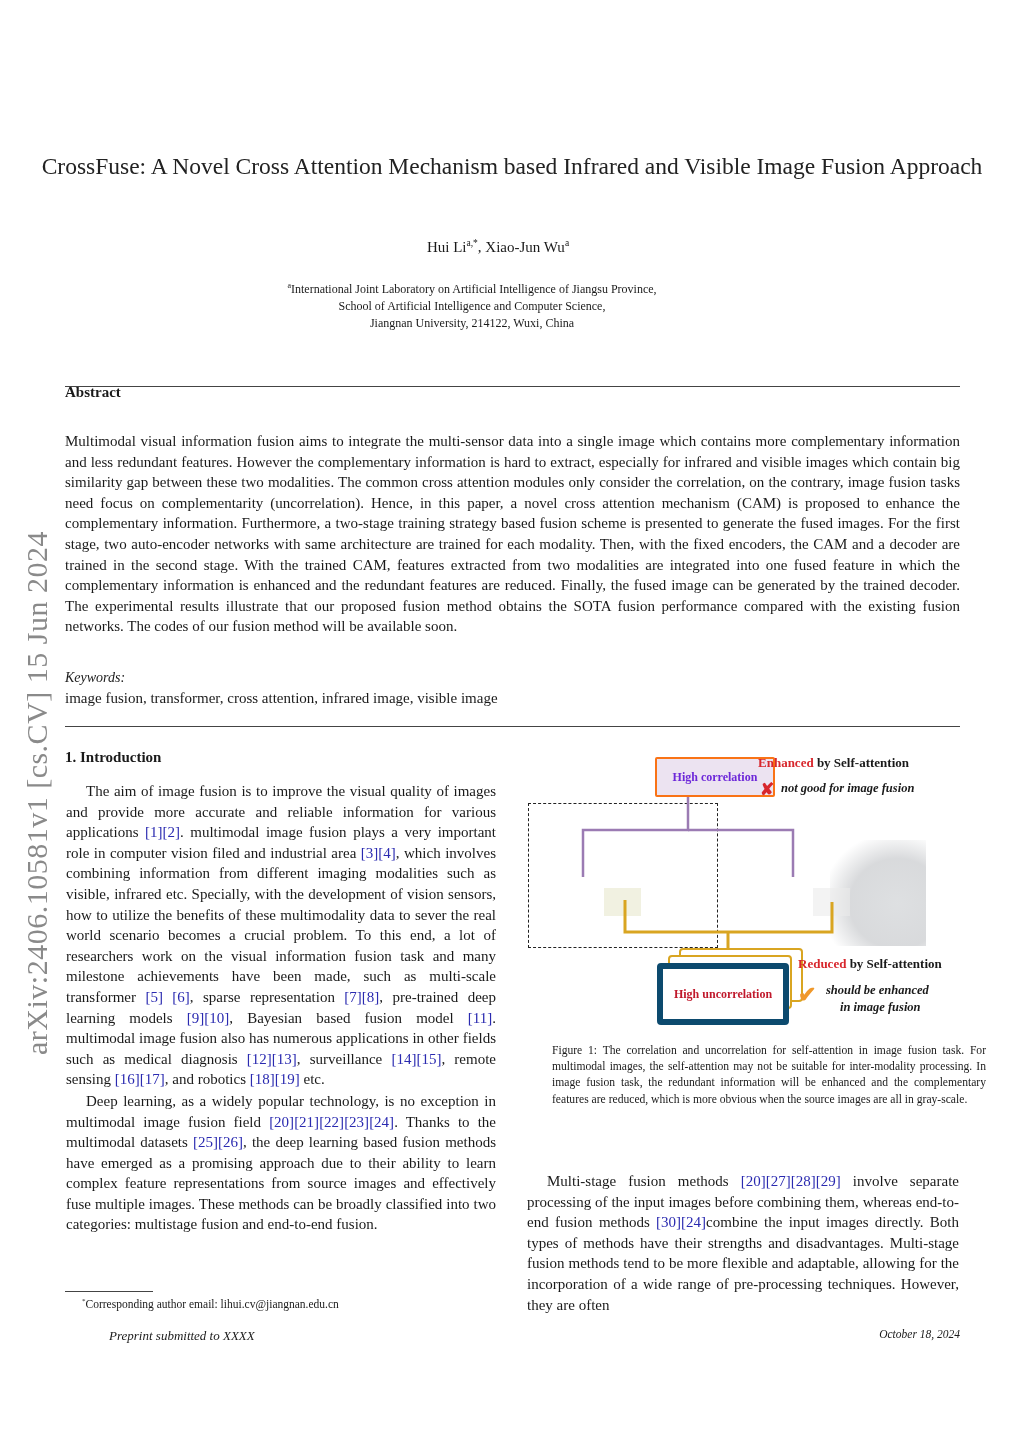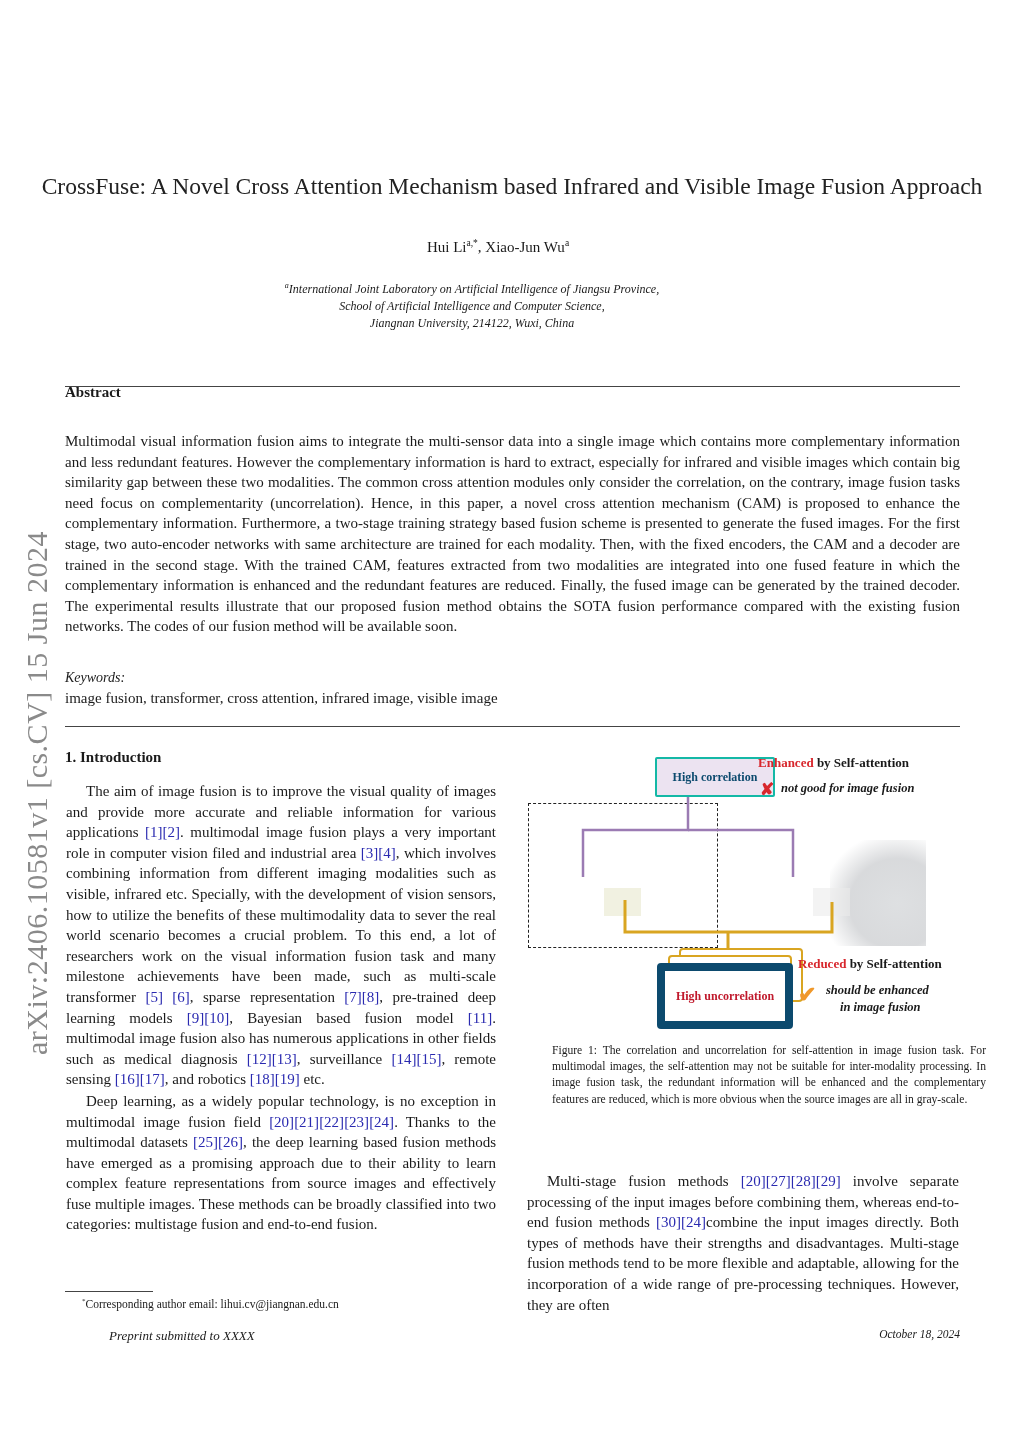--- a/index.html
+++ b/index.html
@@ -1,22 +1,22 @@
 <!DOCTYPE html>
 <html><head>
 <meta charset="utf-8">
 <style>
   html, body { margin:0; padding:0; background:#fff; }
   body { width:1024px; height:1448px; position:relative; overflow:hidden;
          font-family:"Liberation Serif", "DejaVu Serif", serif; color:#1a1a1a; }
   .abs { position:absolute; }
-  .title { left:40px; width:944px; top:150px; text-align:center; font-size:23.5px; line-height:32px; color:#222;margin-top:20px; }
+  .title { left:40px; width:944px; top:150px; text-align:center; font-size:23.5px; line-height:32px; color:#222; }
   .authors { left:0; width:996px; top:238px; text-align:center; font-size:15px; }
   .authors sup { font-size:9.5px; }
-  .affil { left:0; width:944px; top:277px; text-align:center; font-size:12px; line-height:17px; font-style:italic; }
+  .affil { left:0; width:944px; top:277px; text-align:center; font-size:12px; line-height:17px; }
   .affil sup { font-size:8px; }
   .rule { left:65px; width:895px; height:1px; background:#444; }
   .h-abstract { left:65px; top:384px; font-size:15px; font-weight:bold; }
   .abstract { left:65px; width:895px; top:431px; font-size:15px; line-height:20.6px; text-align:justify; hyphens:manual; }
   .kw-label { left:65px; top:670px; font-size:14px; font-style:italic; }
   .kw { left:65px; top:690px; font-size:15px; }
   .arxiv { left:20px; top:1055px; transform-origin:0 0; transform:rotate(-90deg); font-size:30px; color:#8a8a8a; white-space:nowrap; letter-spacing:0.5px; width:600px; }
   .h-intro { left:65px; top:749px; font-size:15px; font-weight:bold; }
   .col { font-size:15px; line-height:20.6px; text-align:justify; }
   .col p { margin:1px; text-indent:20px; }
@@ -29,22 +29,22 @@
   .foot-left { left:65px; top:1328px; font-size:13px; font-style:italic;margin-left:44px; }
   .foot-right { right:64px; top:1328px; font-size:11.5px; font-style:italic; }
   .caption { left:552px; width:434px; top:1043px; font-size:11.6px; line-height:16.2px; text-align:justify; }
   .img-ir { left:528px; top:803px; width:188px; height:143px; background:linear-gradient(180deg,#2f2f2f 0%,#4a4a4a 25%,#8a8a8a 38%,#6a6a6a 50%,#555 65%,#4c4c4c 80%,#444 100%); border:1px dashed #222; }
   .img-vis { left:737px; top:803px; width:189px; height:143px; background:linear-gradient(180deg,#b7bbbf 0%,#aeb3b6 24%,#4f6650 34%,#5a7a4c 50%,#7fb14a 62%,#8dbb4f 78%,#9ab65e 100%); }
   .fog { left:830px; top:840px; width:96px; height:106px; background:radial-gradient(ellipse at 70% 60%, rgba(220,222,224,0.95) 0%, rgba(200,202,205,0.7) 50%, rgba(200,202,205,0) 80%); }
   .grid { background-image:
       repeating-linear-gradient(90deg, transparent 0 36px, rgba(255,255,255,0.75) 36px 37.5px),
       repeating-linear-gradient(0deg, transparent 0 27px, rgba(255,255,255,0.75) 27px 28.5px); }
   .patch { background:rgba(255,255,255,0.25); }
-  .tag-high { left:655px; top:757px; width:116px; height:36px; background:#ece3f1; border:2px solid #14b8a6; border-radius:2px; display:flex; align-items:center; justify-content:center; font-size:12px; font-weight:bold; color:#0c4a6e; }
-  .tag-unc { left:657px; top:963px; width:120px; height:50px; background:#fff; border:8px solid #0c4a6e; border-radius:4px; display:flex; align-items:center; justify-content:center; font-size:12px; font-weight:bold; color:#c0192c; }
+  .tag-high { left:655px; top:757px; width:116px; height:36px; background:#ece3f1; border:2px solid #f97316; border-radius:2px; display:flex; align-items:center; justify-content:center; font-size:12px; font-weight:bold; color:#6d28d9; }
+  .tag-unc { left:657px; top:963px; width:120px; height:50px; background:#fff; border:6px solid #0c4a6e; border-radius:4px; display:flex; align-items:center; justify-content:center; font-size:12px; font-weight:bold; color:#c0192c; }
   .tag-unc-b1 { left:668px; top:955px; width:120px; height:50px; border:2px solid #d9a521; border-radius:4px; background:#fff; }
   .tag-unc-b2 { left:679px; top:948px; width:120px; height:50px; border:2px solid #d9a521; border-radius:4px; background:#fff; }
   .lbl { font-size:13px; font-weight:bold; white-space:nowrap; }
   .red { color:#d8272d; }
   .note { font-size:12.5px; font-weight:bold; font-style:italic; white-space:nowrap; }
 </style>
 </head>
 <body>
 
 <div class="abs title">CrossFuse: A Novel Cross Attention Mechanism based Infrared and Visible Image Fusion Approach</div>

